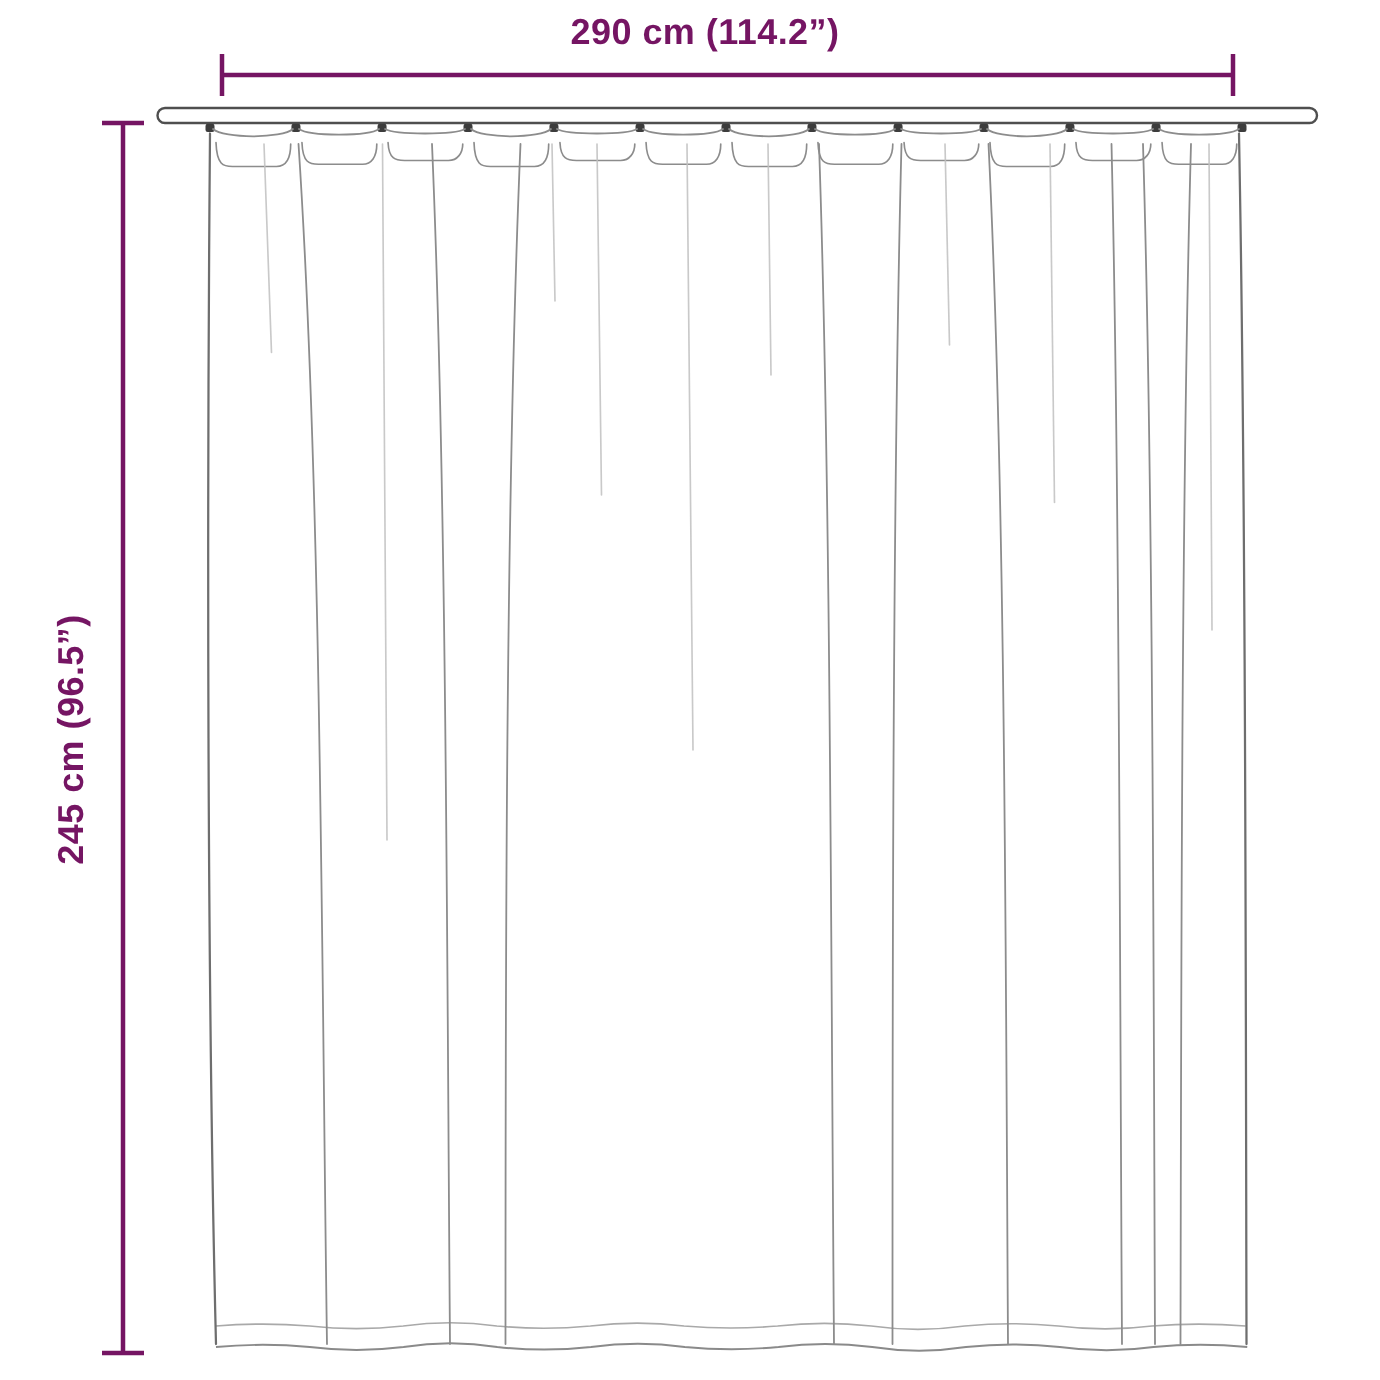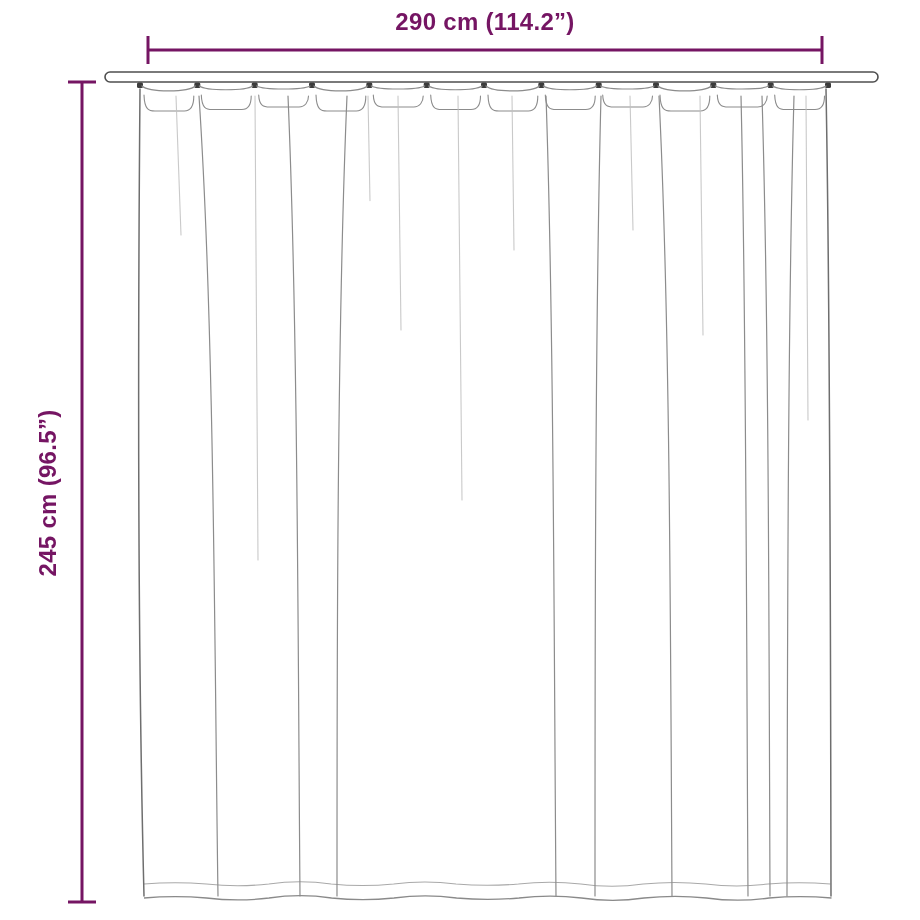--- a/index.html
+++ b/index.html
@@ -26,21 +26,21 @@
   .cuff { fill: none; stroke: var(--line); stroke-width: 1.1px; stroke-linecap: round; }
   .fold { fill: none; stroke: var(--line); stroke-width: 1.2px; stroke-linecap: round; }
   .edge { fill: none; stroke: #6e6e6e; stroke-width: 1.5px; stroke-linecap: round; }
   .fadeln { fill: none; stroke: var(--fade); stroke-width: 1.1px; stroke-linecap: round; opacity: .85; }
   .hem-light { fill: none; stroke: #a9a9a9; stroke-width: 1.1px; }
   .hem-dark { fill: none; stroke: #8a8a8a; stroke-width: 1.3px; }
   .dim { fill: none; stroke: var(--accent); stroke-width: 3px; }
 
   .dim-label-top {
     position: absolute;
-    left: 148px; top: 8px; width: 674px;
+    left: 133px; top: 8px; width: 674px;
     text-align: center;
     font-weight: bold; font-size: 24px;
     color: var(--accent);
     letter-spacing: 0.3px;
     white-space: nowrap;
   }
   .dim-label-left {
     position: absolute;
     left: -167px; top: 479px; width: 430px; height: 28px;
     text-align: center;

